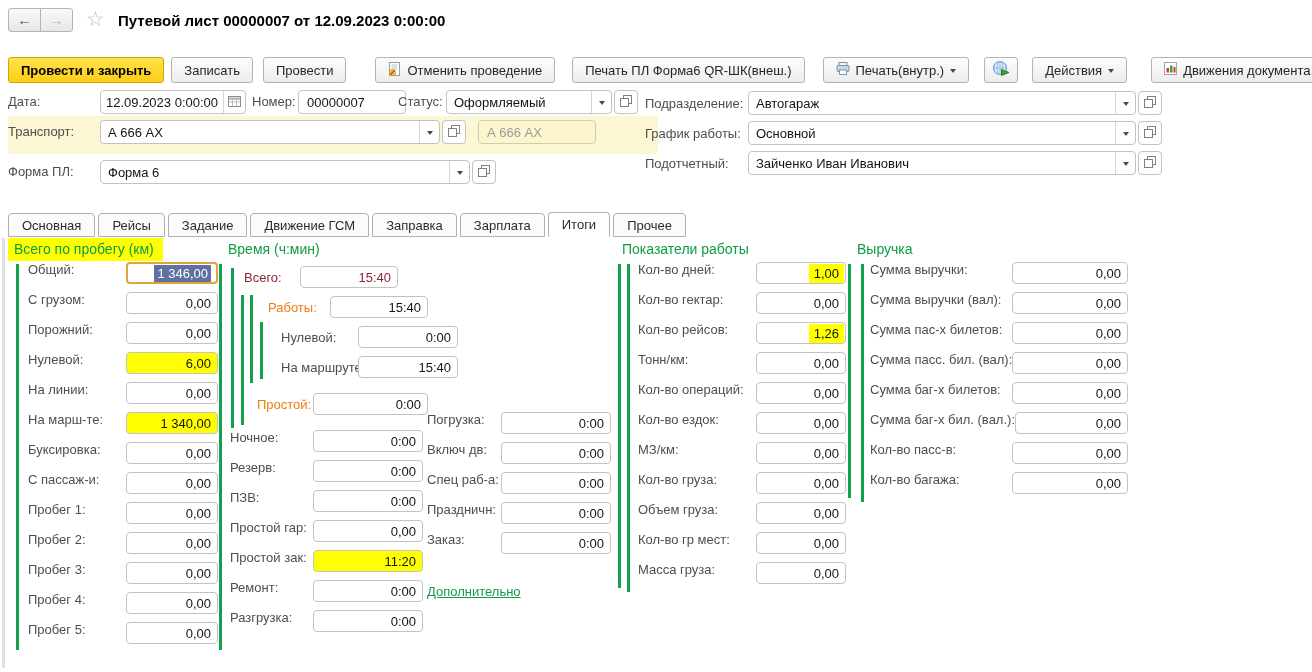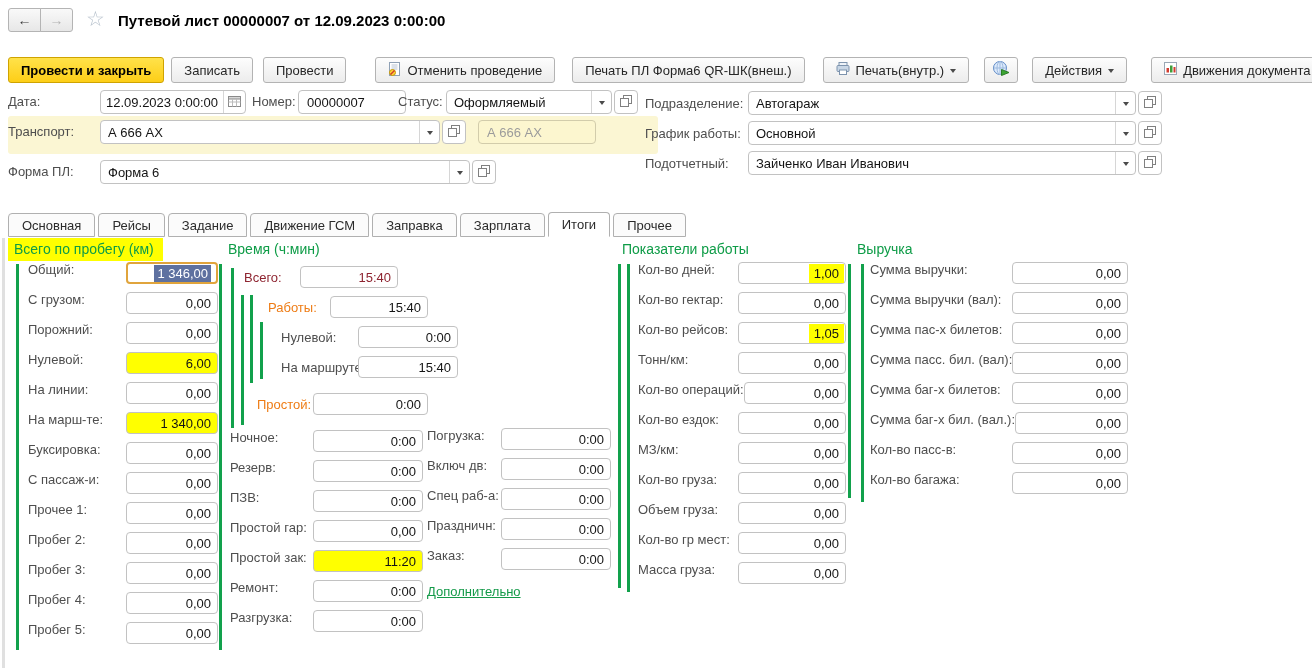--- a/index.html
+++ b/index.html
@@ -52,21 +52,21 @@
   .lbl{color:#4e4e4e;white-space:nowrap}
   .num{height:22px;display:flex;align-items:center;justify-content:flex-end;padding:0 6px;color:#141414}
   .num .val{white-space:pre}
   .num.hl{background:#ffff00}
   .num.focus{border:2px solid #e0a43c;padding-right:5px}
   .num.focus .val{background:#5e71a0;color:#fff;padding:1px 3px}
   .num.hlpart{overflow:visible}
   .num.hlpart .val{background:#ffff00;padding:2px 5px;margin-right:-5px}
   .num.redv{color:#8e2430}
   .c1 .frow{padding-left:20px}  .c1 .num{width:92px;margin-left:auto}
-  .c3 .frow{padding-left:16px}  .c3 .num{width:108px;margin-left:auto;margin-right:2px}
+  .c3 .frow{padding-left:16px}  .c3 .num{width:90px;margin-left:auto;margin-right:2px}
   .c4 .frow{padding-left:14px}  .c4 .num{width:116px;margin-left:auto;margin-right:2px}
   .t-left .frow{padding-left:2px}  .t-left .num{width:110px;margin-left:auto}
   .t-right .frow{padding-left:2px} .t-right .num{width:110px;margin-left:auto;margin-right:2px}
   .anum{position:absolute}
   .red{color:#8e2430}
   .org{color:#ee7c15}
   .glink{position:absolute;color:#149a49;text-decoration:underline;white-space:nowrap}
 </style>
 </head>
 <body>
@@ -350,21 +350,21 @@
         <span class="val">0,00</span>
       </div>
   </div>
     <div class="frow">
     <span class="lbl">С пассаж-и:</span>
     <div class="num box">
         <span class="val">0,00</span>
       </div>
   </div>
     <div class="frow">
-    <span class="lbl">Прочее 1:</span>
+    <span class="lbl">Пробег 1:</span>
     <div class="num box">
         <span class="val">0,00</span>
       </div>
   </div>
     <div class="frow">
     <span class="lbl">Пробег 2:</span>
     <div class="num box">
         <span class="val">0,00</span>
       </div>
   </div>
@@ -452,21 +452,21 @@
       </div>
   </div>
     <div class="frow">
     <span class="lbl">Разгрузка:</span>
     <div class="num box">
         <span class="val">0:00</span>
       </div>
   </div>
   </div>
 
-<div class="col t-right" style="left:425px;top:428px;width:188px">
+<div class="col t-right" style="left:425px;top:412px;width:188px">
 
 <div class="frow">
     <span class="lbl">Погрузка:</span>
     <div class="num box">
         <span class="val">0:00</span>
       </div>
   </div>
     <div class="frow">
     <span class="lbl">Включ дв:</span>
     <div class="num box">
@@ -504,21 +504,21 @@
   </div>
     <div class="frow">
     <span class="lbl">Кол-во гектар:</span>
     <div class="num box">
         <span class="val">0,00</span>
       </div>
   </div>
     <div class="frow">
     <span class="lbl">Кол-во рейсов:</span>
     <div class="num box hlpart">
-        <span class="val">1,05</span>
+        <span class="val">1,26</span>
       </div>
   </div>
     <div class="frow">
     <span class="lbl">Тонн/км:</span>
     <div class="num box">
         <span class="val">0,00</span>
       </div>
   </div>
     <div class="frow">
     <span class="lbl">Кол-во операций:</span>

